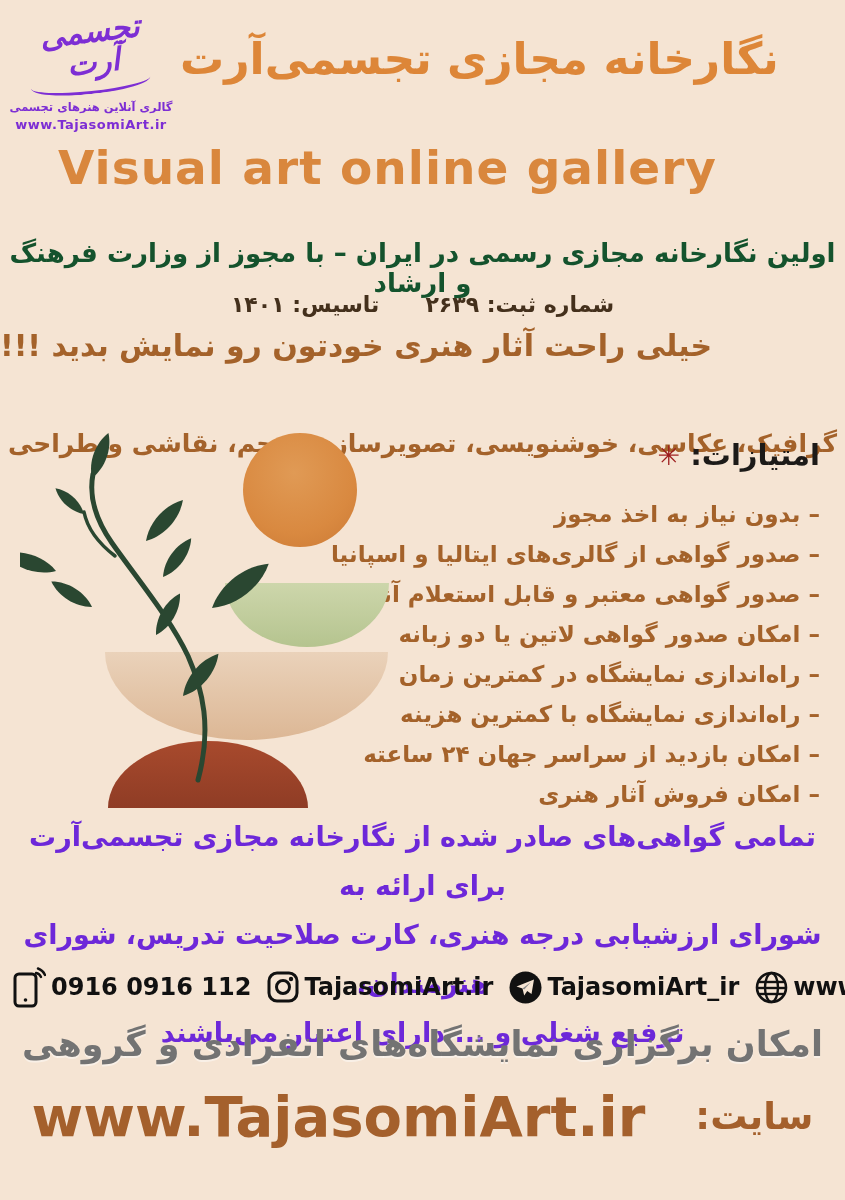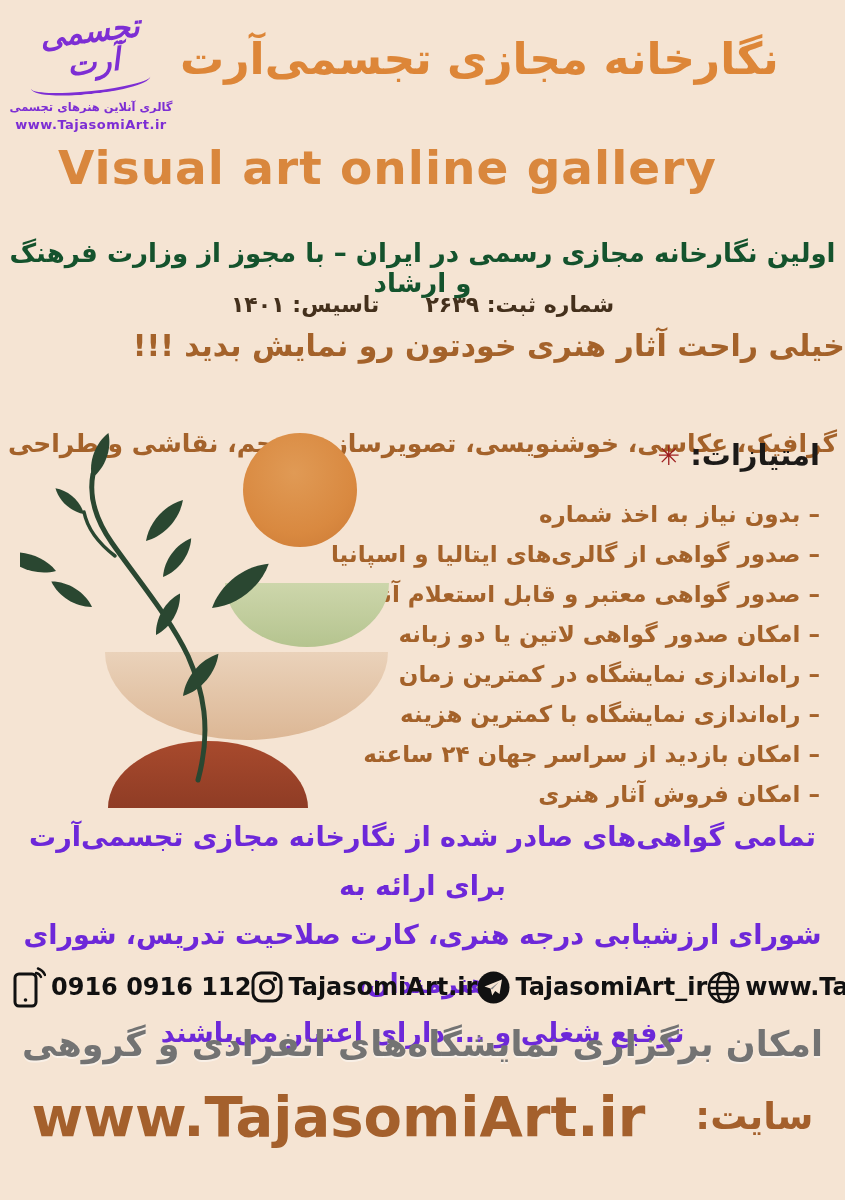--- a/index.html
+++ b/index.html
@@ -45,21 +45,21 @@
   .license-line {
     top:238px; left:0; width:100%; text-align:center; direction:rtl;
     color:#14532d; font-weight:bold; font-size:26px;
   }
   .registration-line {
     top:292px; left:0; width:100%;
     display:flex; justify-content:center; gap:46px; direction:rtl;
     color:#44301c; font-weight:bold; font-size:22px;
   }
   .slogan {
-    top:328px; left:0; width:100%; text-align:right; direction:rtl;
+    top:328px; left:0; width:100%; text-align:left; direction:rtl;
     color:#a4622a; font-weight:bold; font-size:30px;
   }
   .categories {
     top:381px; left:0; width:100%; text-align:center; direction:rtl;
     color:#a4622a; font-weight:bold; font-size:25px;margin-top:48px;
   }
 
   
   .features-heading {
     top:438px; right:25px; direction:rtl;
@@ -80,21 +80,21 @@
 
   
   .validity {
     top:812px; left:0; width:100%; text-align:center; direction:rtl;
     color:#6d28d9; font-weight:bold; font-size:27px; line-height:49px;
   }
 
   
   .contact-bar {
     top:960px; left:12px; right:10px; height:54px;
-    display:flex; justify-content:space-between; align-items:center;
+    display:flex; justify-content:space-between; align-items:center;gap:16px;
   }
   .contact-item {
     display:flex; align-items:center; gap:5px;
     color:#111; font-weight:bold; font-size:24px; white-space:nowrap;
   }
   .contact-item svg { display:block; }
 
   
   .exhibit-line {
     top:1024px; left:0; width:100%; text-align:center; direction:rtl;
@@ -138,21 +138,21 @@
 
 <div class="abs slogan">خیلی راحت آثار هنری خودتون رو نمایش بدید !!!</div>
 <div class="abs categories">گرافیک، عکاسی، خوشنویسی، تصویرسازی، حجم، نقاشی و طراحی</div>
 
 <div class="abs features-heading">
   <span>امتیازات:</span>
   <span class="star">✳</span>
 </div>
 
 <div class="abs features-list">
-  <div class="feature-item"><span class="dash">–</span><span>بدون نیاز به اخذ شماره</span></div>
+  <div class="feature-item"><span class="dash">–</span><span>بدون نیاز به اخذ مجوز</span></div>
   <div class="feature-item"><span class="dash">–</span><span>صدور گواهی از گالری‌های ایتالیا و اسپانیا</span></div>
   <div class="feature-item"><span class="dash">–</span><span>صدور گواهی معتبر و قابل استعلام آنلاین</span></div>
   <div class="feature-item"><span class="dash">–</span><span>امکان صدور گواهی لاتین یا دو زبانه</span></div>
   <div class="feature-item"><span class="dash">–</span><span>راه‌اندازی نمایشگاه در کمترین زمان</span></div>
   <div class="feature-item"><span class="dash">–</span><span>راه‌اندازی نمایشگاه با کمترین هزینه</span></div>
   <div class="feature-item"><span class="dash">–</span><span>امکان بازدید از سراسر جهان ۲۴ ساعته</span></div>
   <div class="feature-item"><span class="dash">–</span><span>امکان فروش آثار هنری</span></div>
 </div>
 
 <svg class="abs illustration" viewBox="0 0 420 392" width="420" height="392" xmlns="http://www.w3.org/2000/svg">

